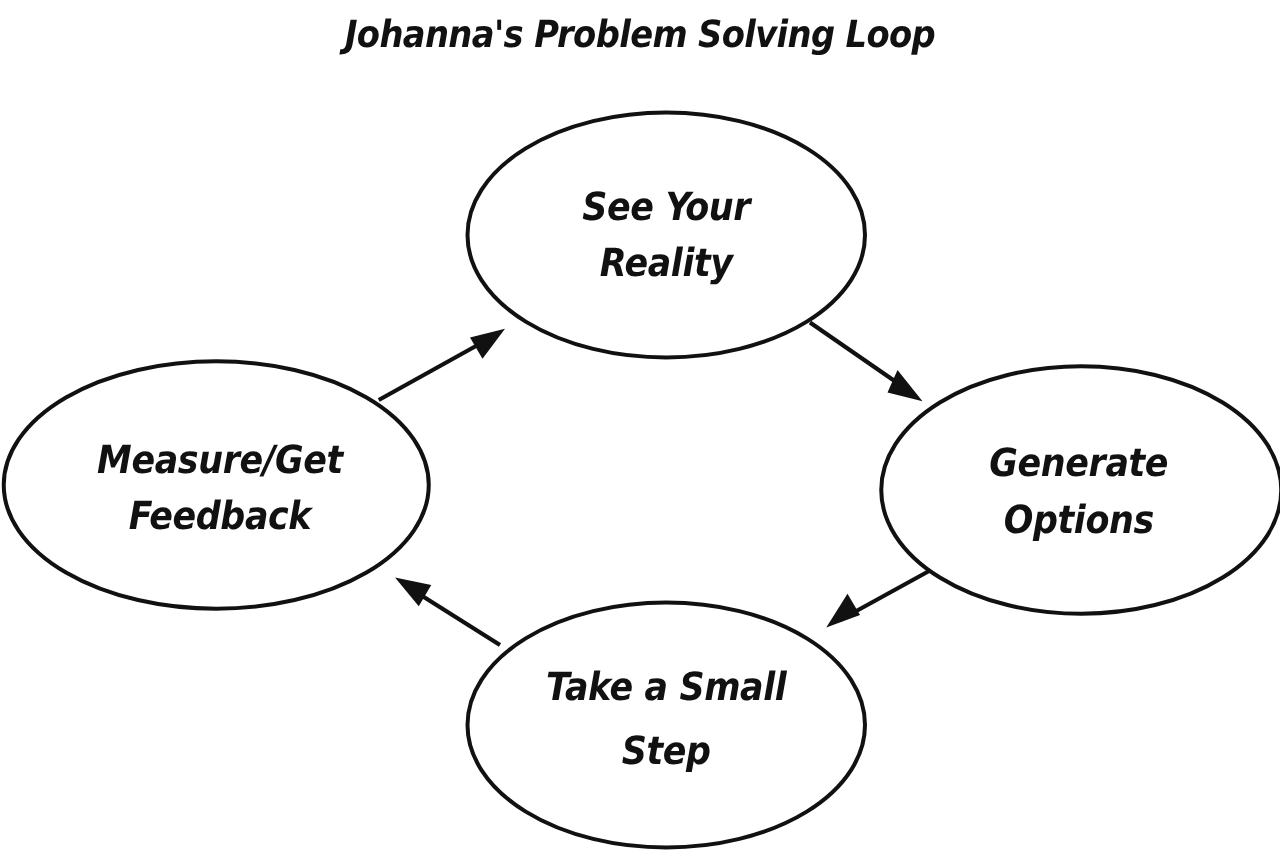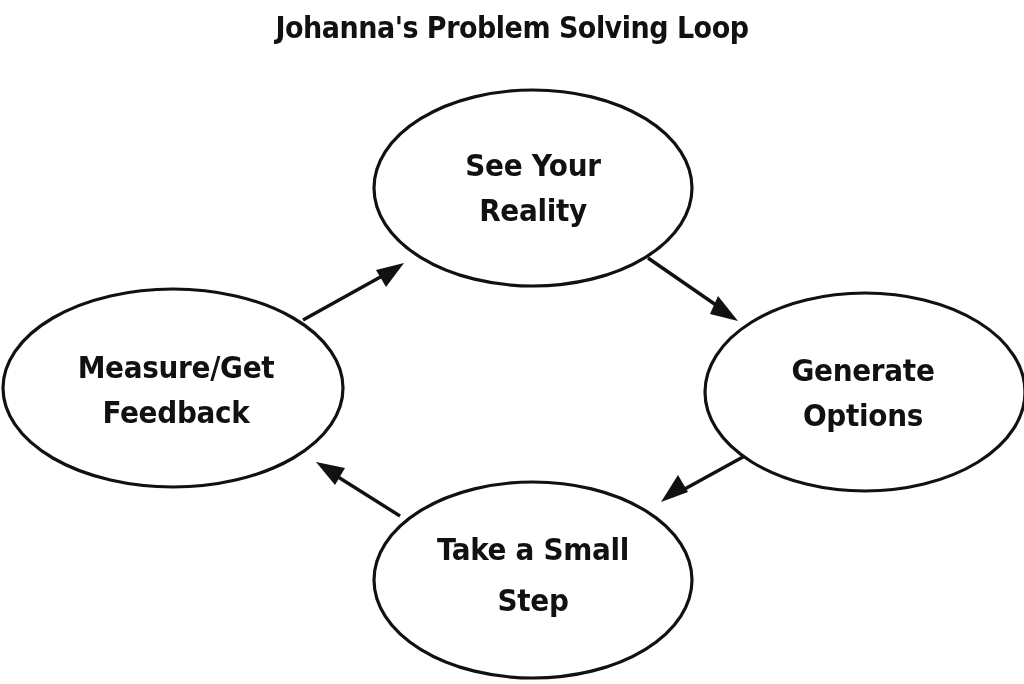--- a/index.html
+++ b/index.html
@@ -11,20 +11,21 @@
     width: 1024px;
     height: 684px;
     overflow: hidden;
     font-family: "DejaVu Sans", sans-serif;
   }
   #canvas {
     position: relative;
     width: 1024px;
     height: 684px;
     background: #ffffff;
+    font-style: italic;
   }
   #diagram-svg {
     position: absolute;
     left: 0;
     top: 0;
     width: 1024px;
     height: 684px;
   }
   .diagram-title {
     font-family: "DejaVu Sans", sans-serif;

